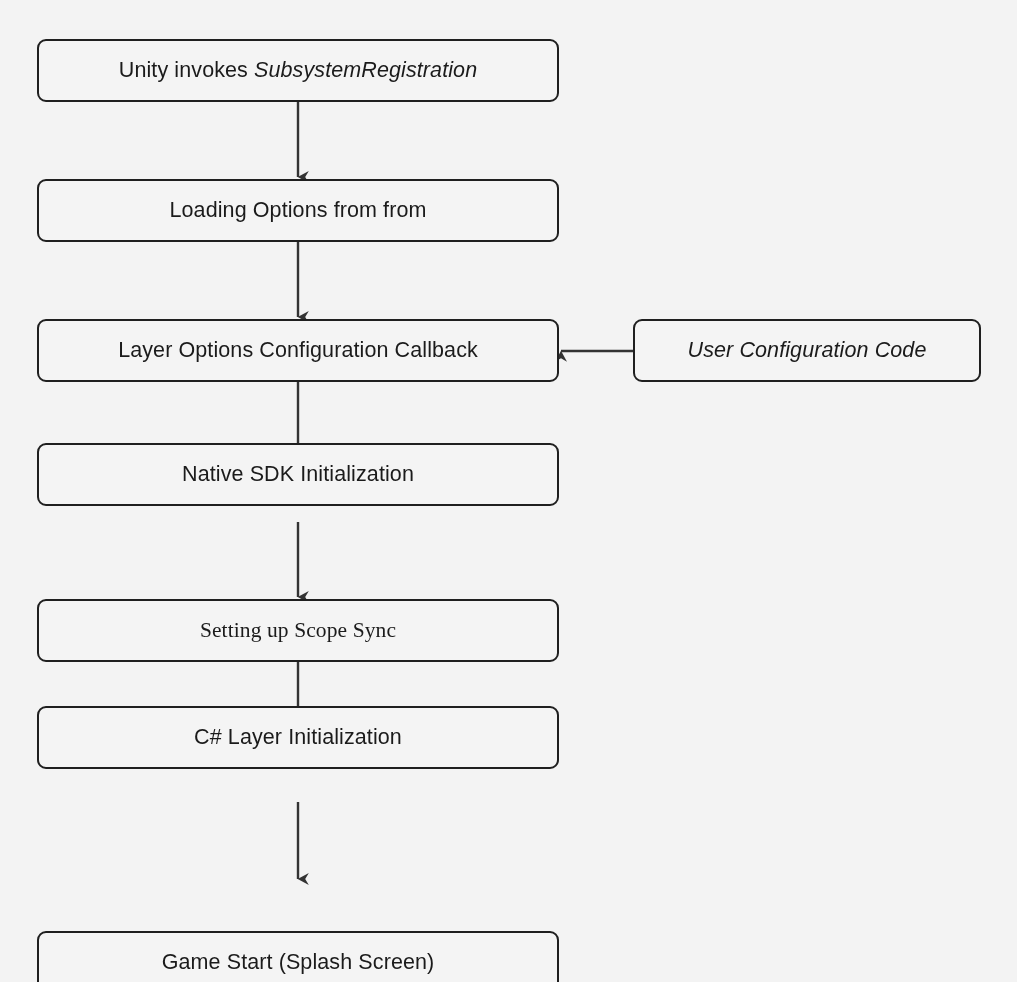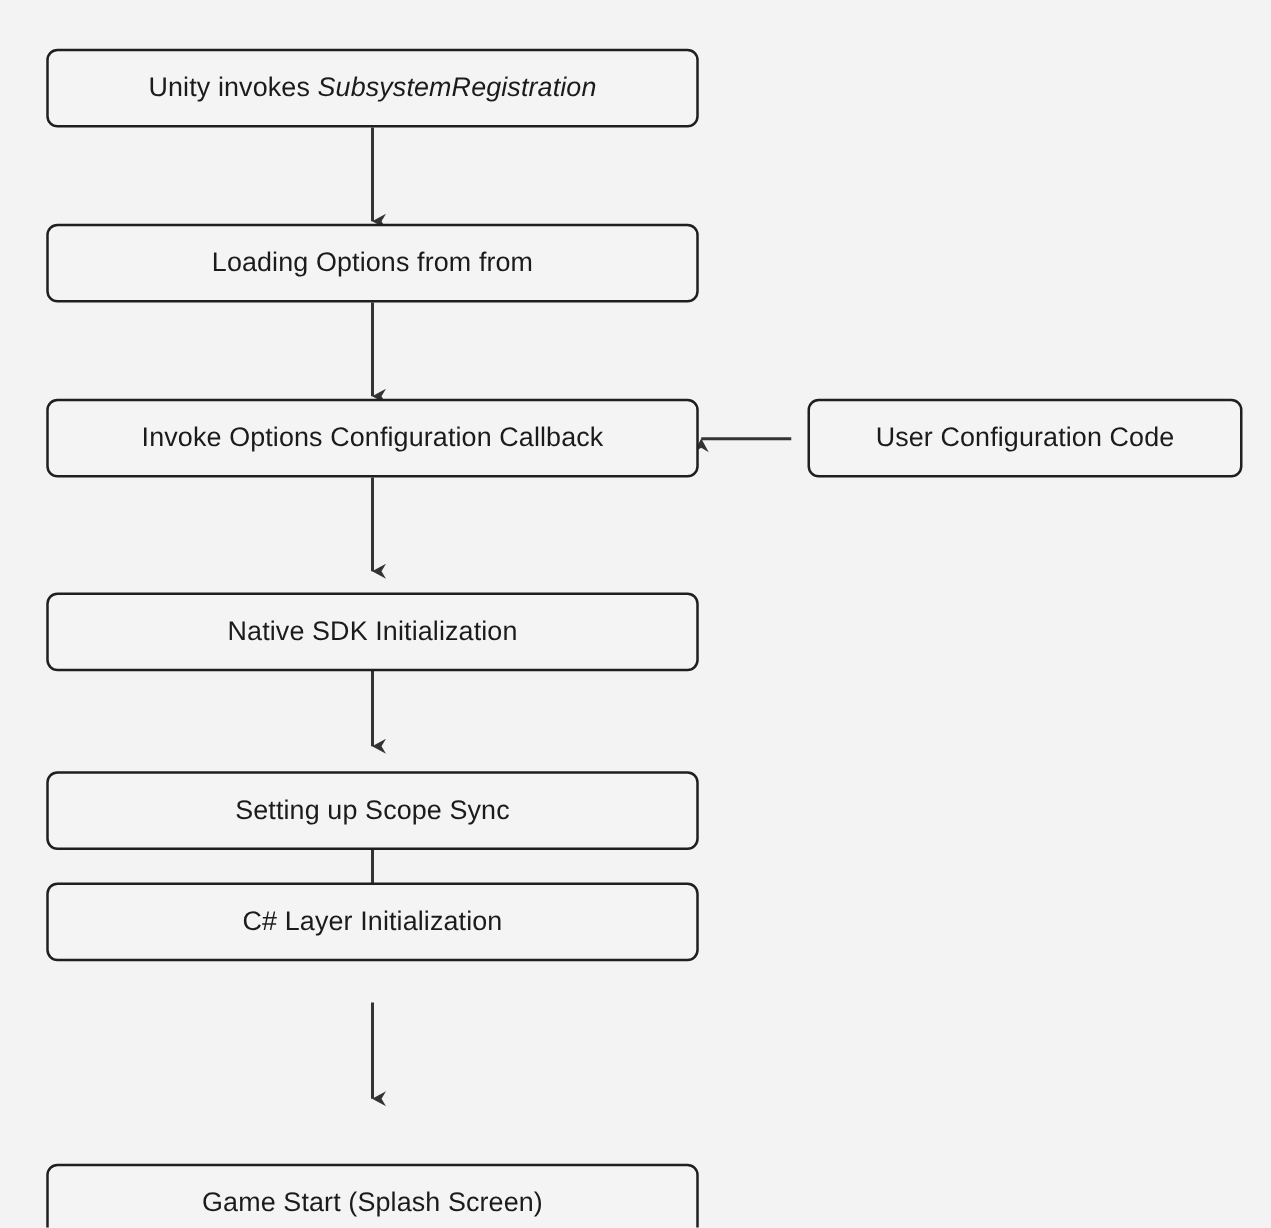--- a/index.html
+++ b/index.html
@@ -55,30 +55,31 @@
   }
 
   
   .col-main {
     left: 37px;
     width: 522px;
     height: 63px;
   }
   
   .col-side {
-    left: 646px;
+    left: 633px;
     width: 348px;
     height: 63px;
+    font-style: italic;
   }
 
   .row1 { top: 39px; }
   .row2 { top: 179px; }
   .row3 { top: 319px; }
-  .row4 { top: 474px; }
-  .row5 { top: 617px; }
+  .row4 { top: 443px; }
+  .row5 { top: 599px; font-family: Liberation Serif, serif; }
   .row6 { top: 706px; }
   .row7 { top: 931px; }
 </style>
 </head>
 <body>
 
 <div id="diagram">
 
   <svg id="edges" viewBox="0 0 1017 982" width="1017" height="982" xmlns="http://www.w3.org/2000/svg">
     <defs>
@@ -104,21 +105,21 @@
 
   <div class="node col-main row1">
     <span class="node-label"><span>Unity invokes </span><span class="em">SubsystemRegistration</span></span>
   </div>
 
   <div class="node col-main row2">
     <span class="node-label">Loading Options from from</span>
   </div>
 
   <div class="node col-main row3">
-    <span class="node-label">Invoke Options Configuration Callback</span>
+    <span class="node-label">Layer Options Configuration Callback</span>
   </div>
 
   <div class="node col-main row4">
     <span class="node-label">Native SDK Initialization</span>
   </div>
 
   <div class="node col-main row5">
     <span class="node-label">Setting up Scope Sync</span>
   </div>
 

